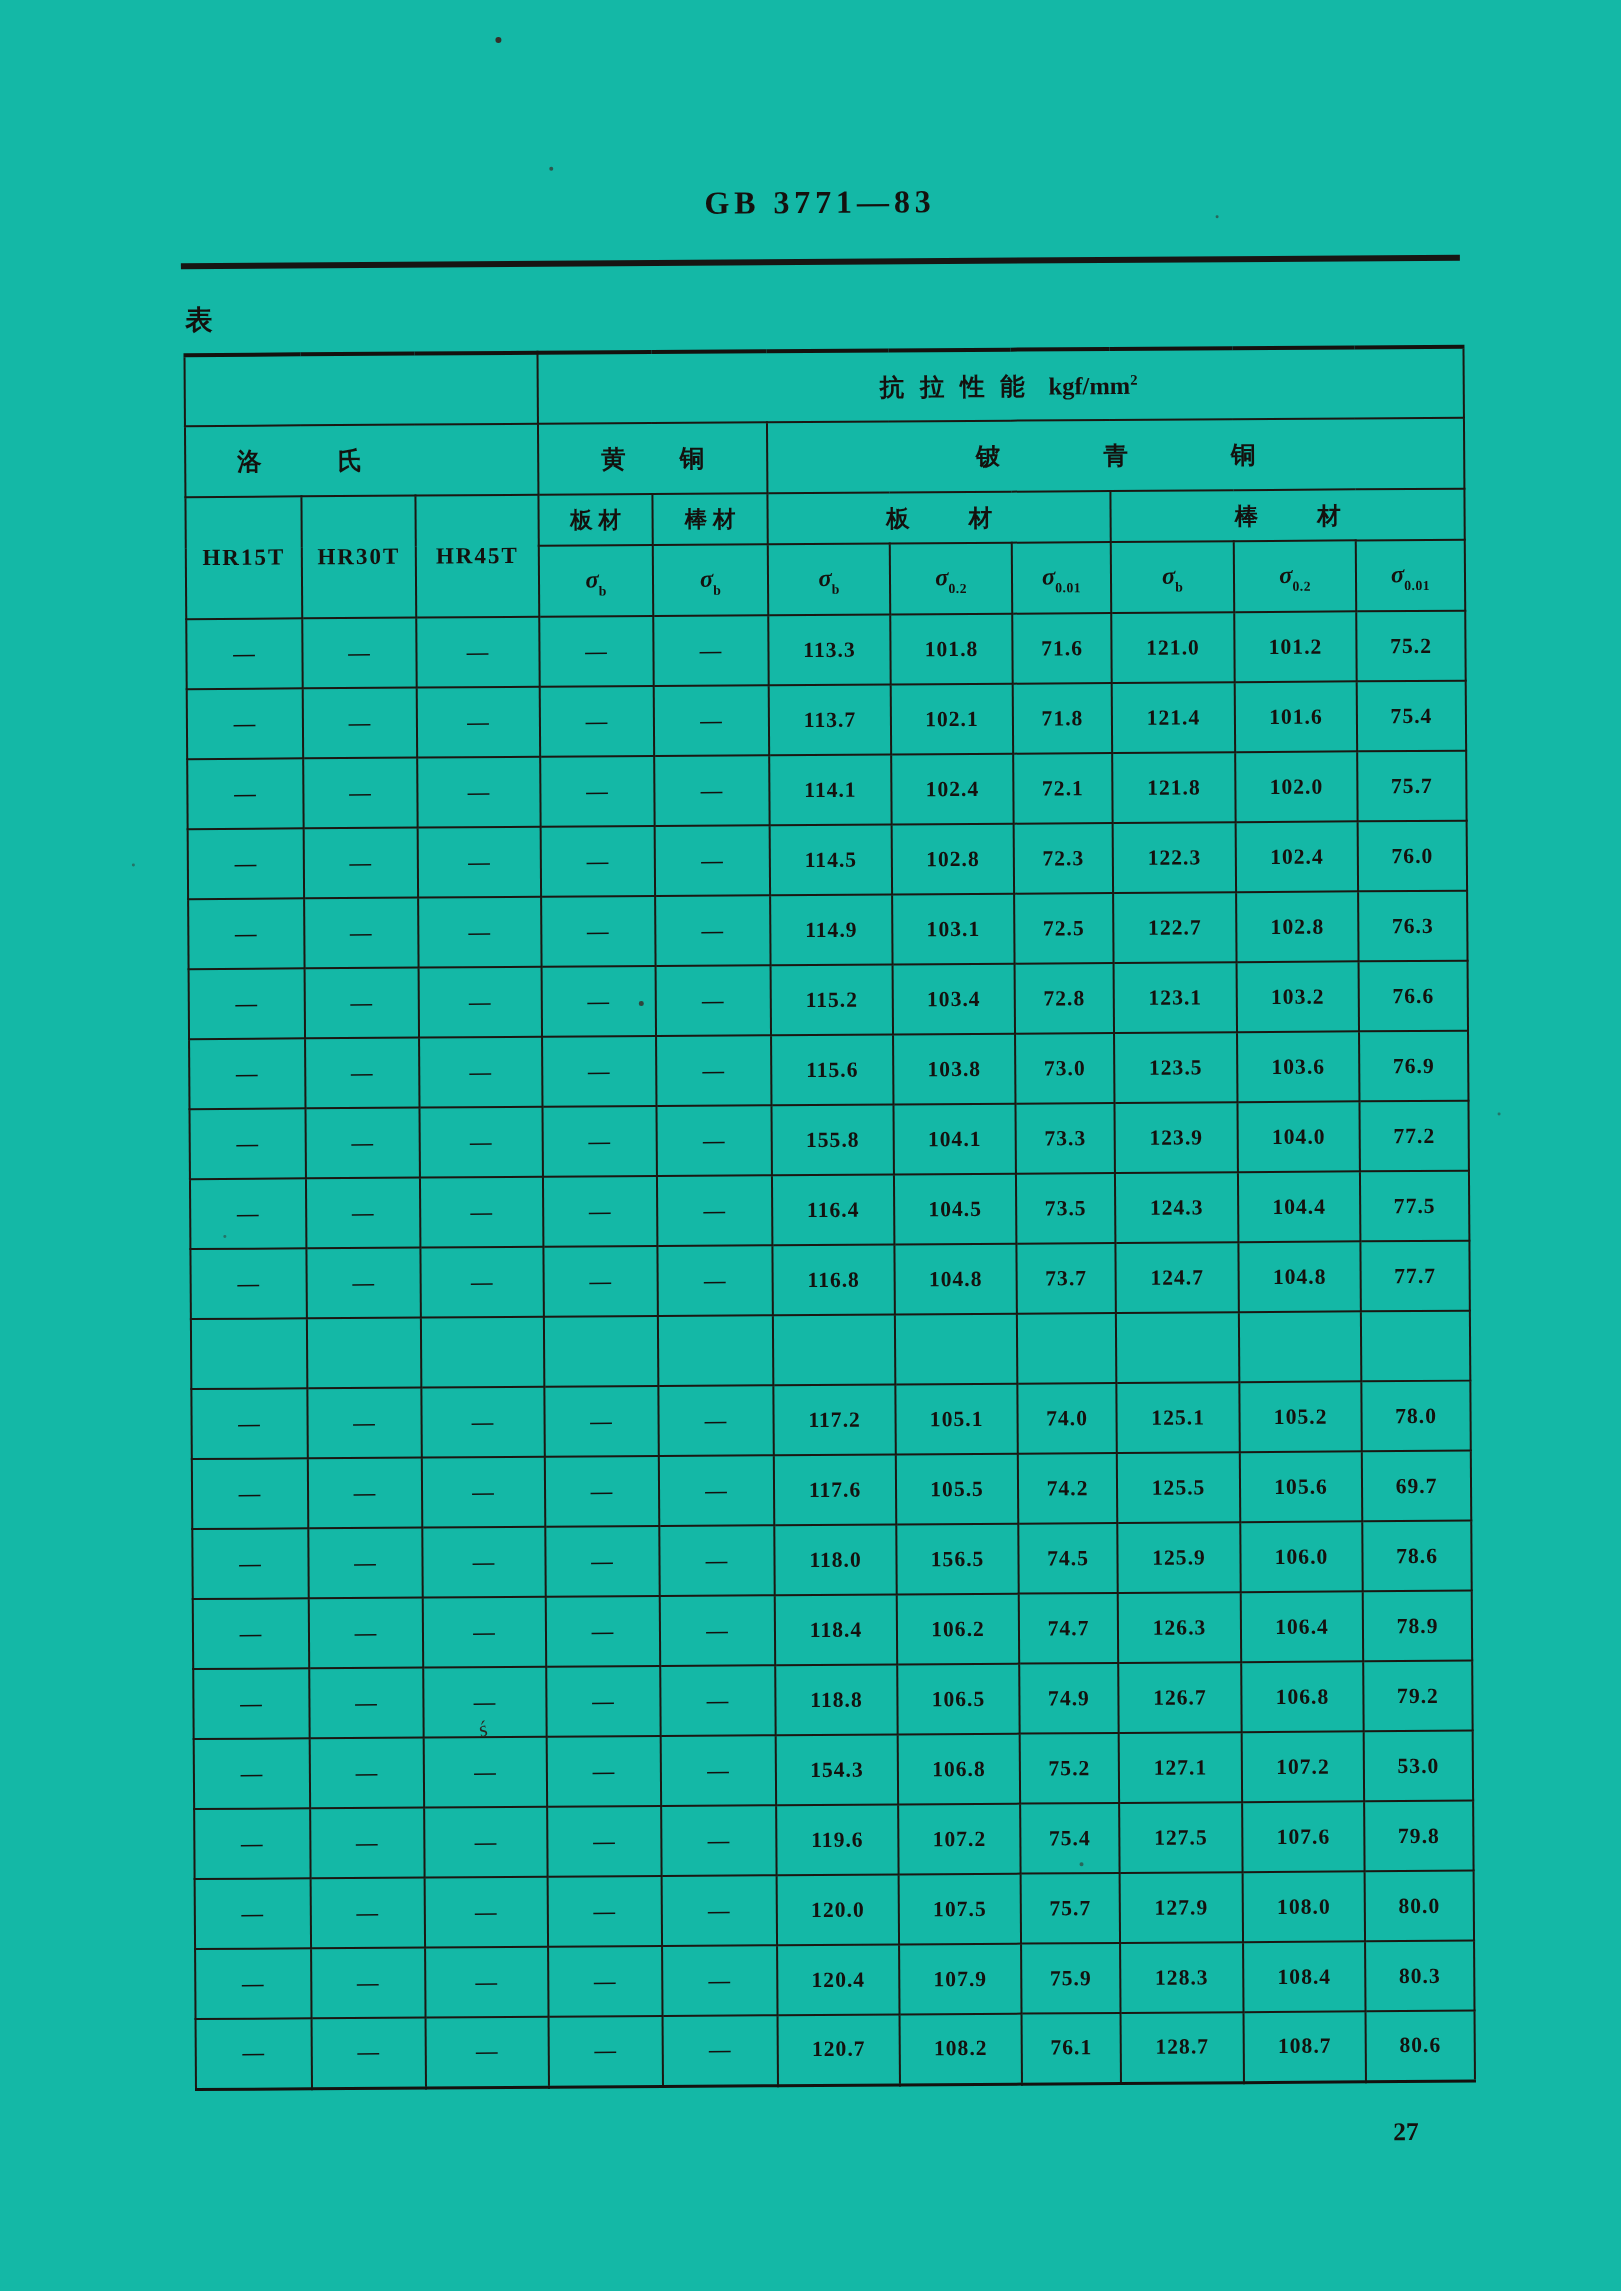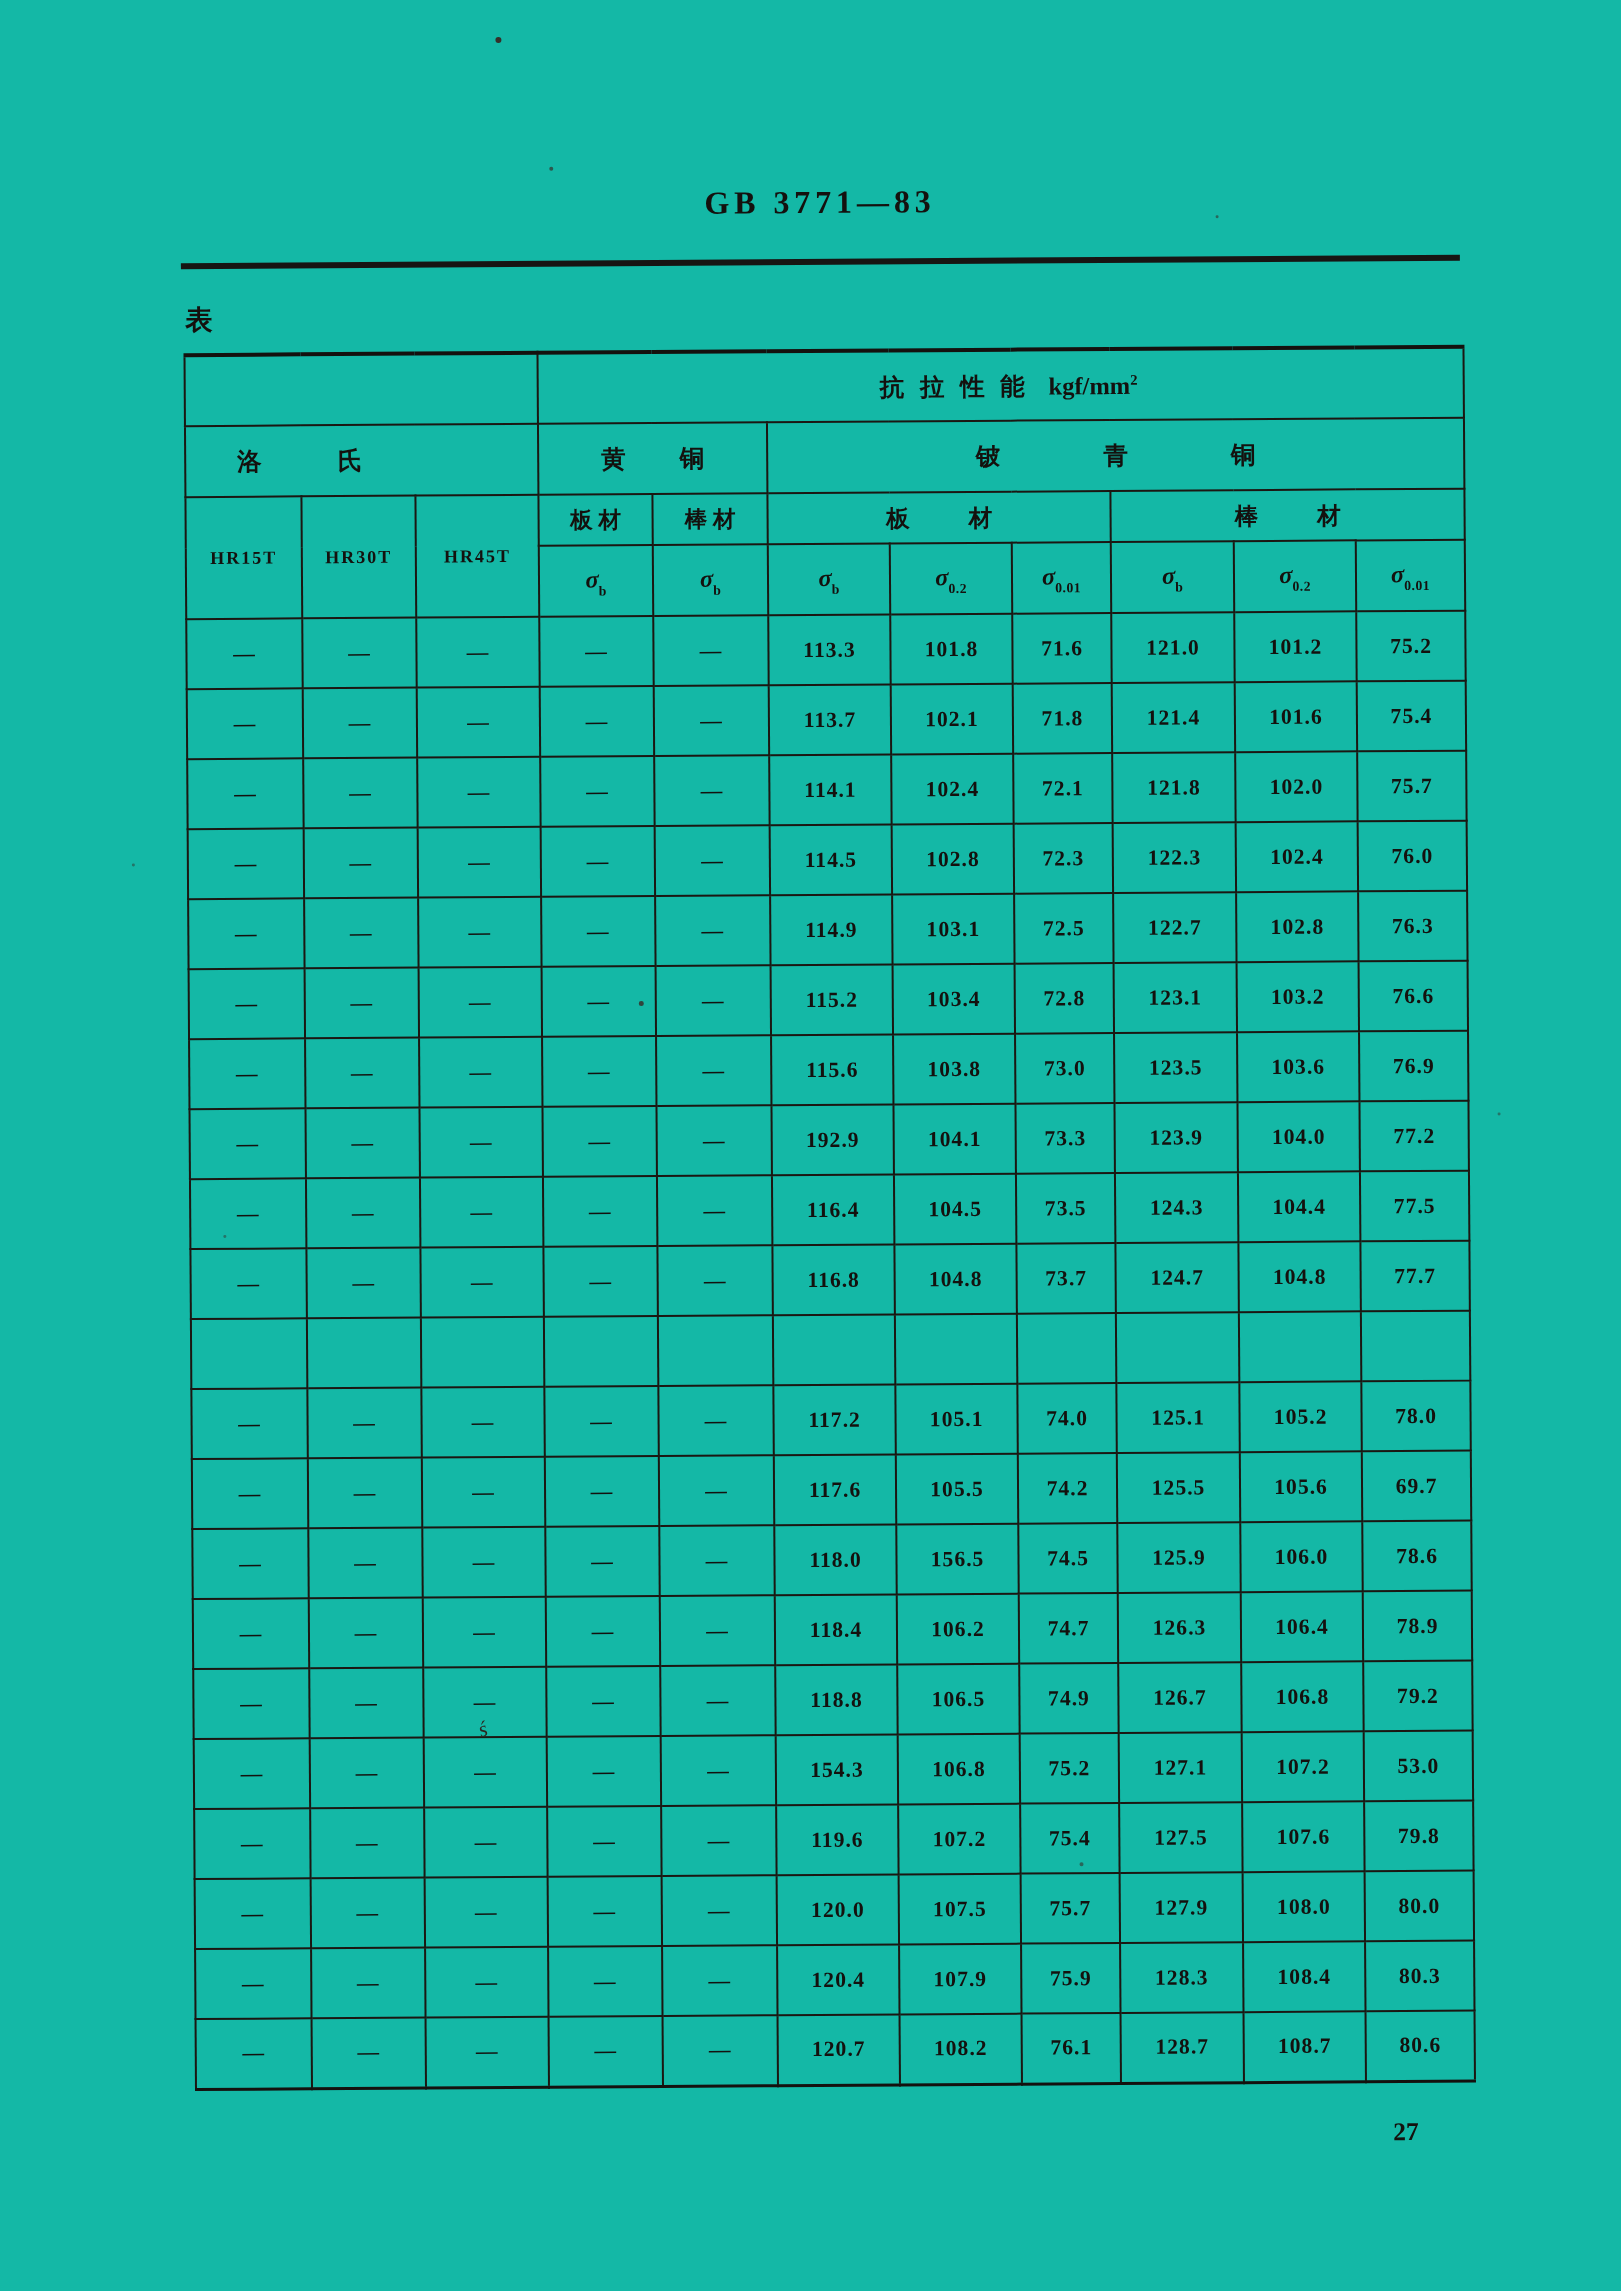--- a/index.html
+++ b/index.html
@@ -69,21 +69,21 @@
   }
   .unit sup{font-size:14.7px;}
   .rockwell{text-align:left !important;padding-left:51px !important;}
   .rockwell .han{letter-spacing:76px;}
   .brass .han{letter-spacing:54px;padding-left:54px;}
   .bronze .han{letter-spacing:103px;padding-left:103px;}
   .sub-sm .han{font-size:22.5px;letter-spacing:5.9px;padding-left:5.9px;}
   .sub-wide .han{font-size:23.5px;letter-spacing:59px;padding-left:59px;}
   .hr-cell{
     font-family:"Liberation Serif", serif;
-    font-weight:700;font-size:18px;letter-spacing:2px;
+    font-weight:700;font-size:23px;letter-spacing:2px;
   }
   .sig-cell{font-family:"Liberation Serif", serif;}
   .sig{font-style:italic;font-weight:700;font-size:24.5px;}
   .sig-cell sub{font-weight:700;font-size:13.7px;position:relative;top:3.9px;letter-spacing:0.5px;}
   .page-number{
     position:absolute;left:1386px;top:2121px;
     font-family:"Liberation Serif", serif;
     font-weight:700;font-size:25.5px;color:#14110e;
   }
   .stray{
@@ -249,21 +249,21 @@
             <td>123.5</td>
             <td>103.6</td>
             <td>76.9</td>
           </tr>
           <tr>
             <td>—</td>
             <td>—</td>
             <td>—</td>
             <td>—</td>
             <td>—</td>
-            <td>192.9</td>
+            <td>155.8</td>
             <td>104.1</td>
             <td>73.3</td>
             <td>123.9</td>
             <td>104.0</td>
             <td>77.2</td>
           </tr>
           <tr>
             <td>—</td>
             <td>—</td>
             <td>—</td>

